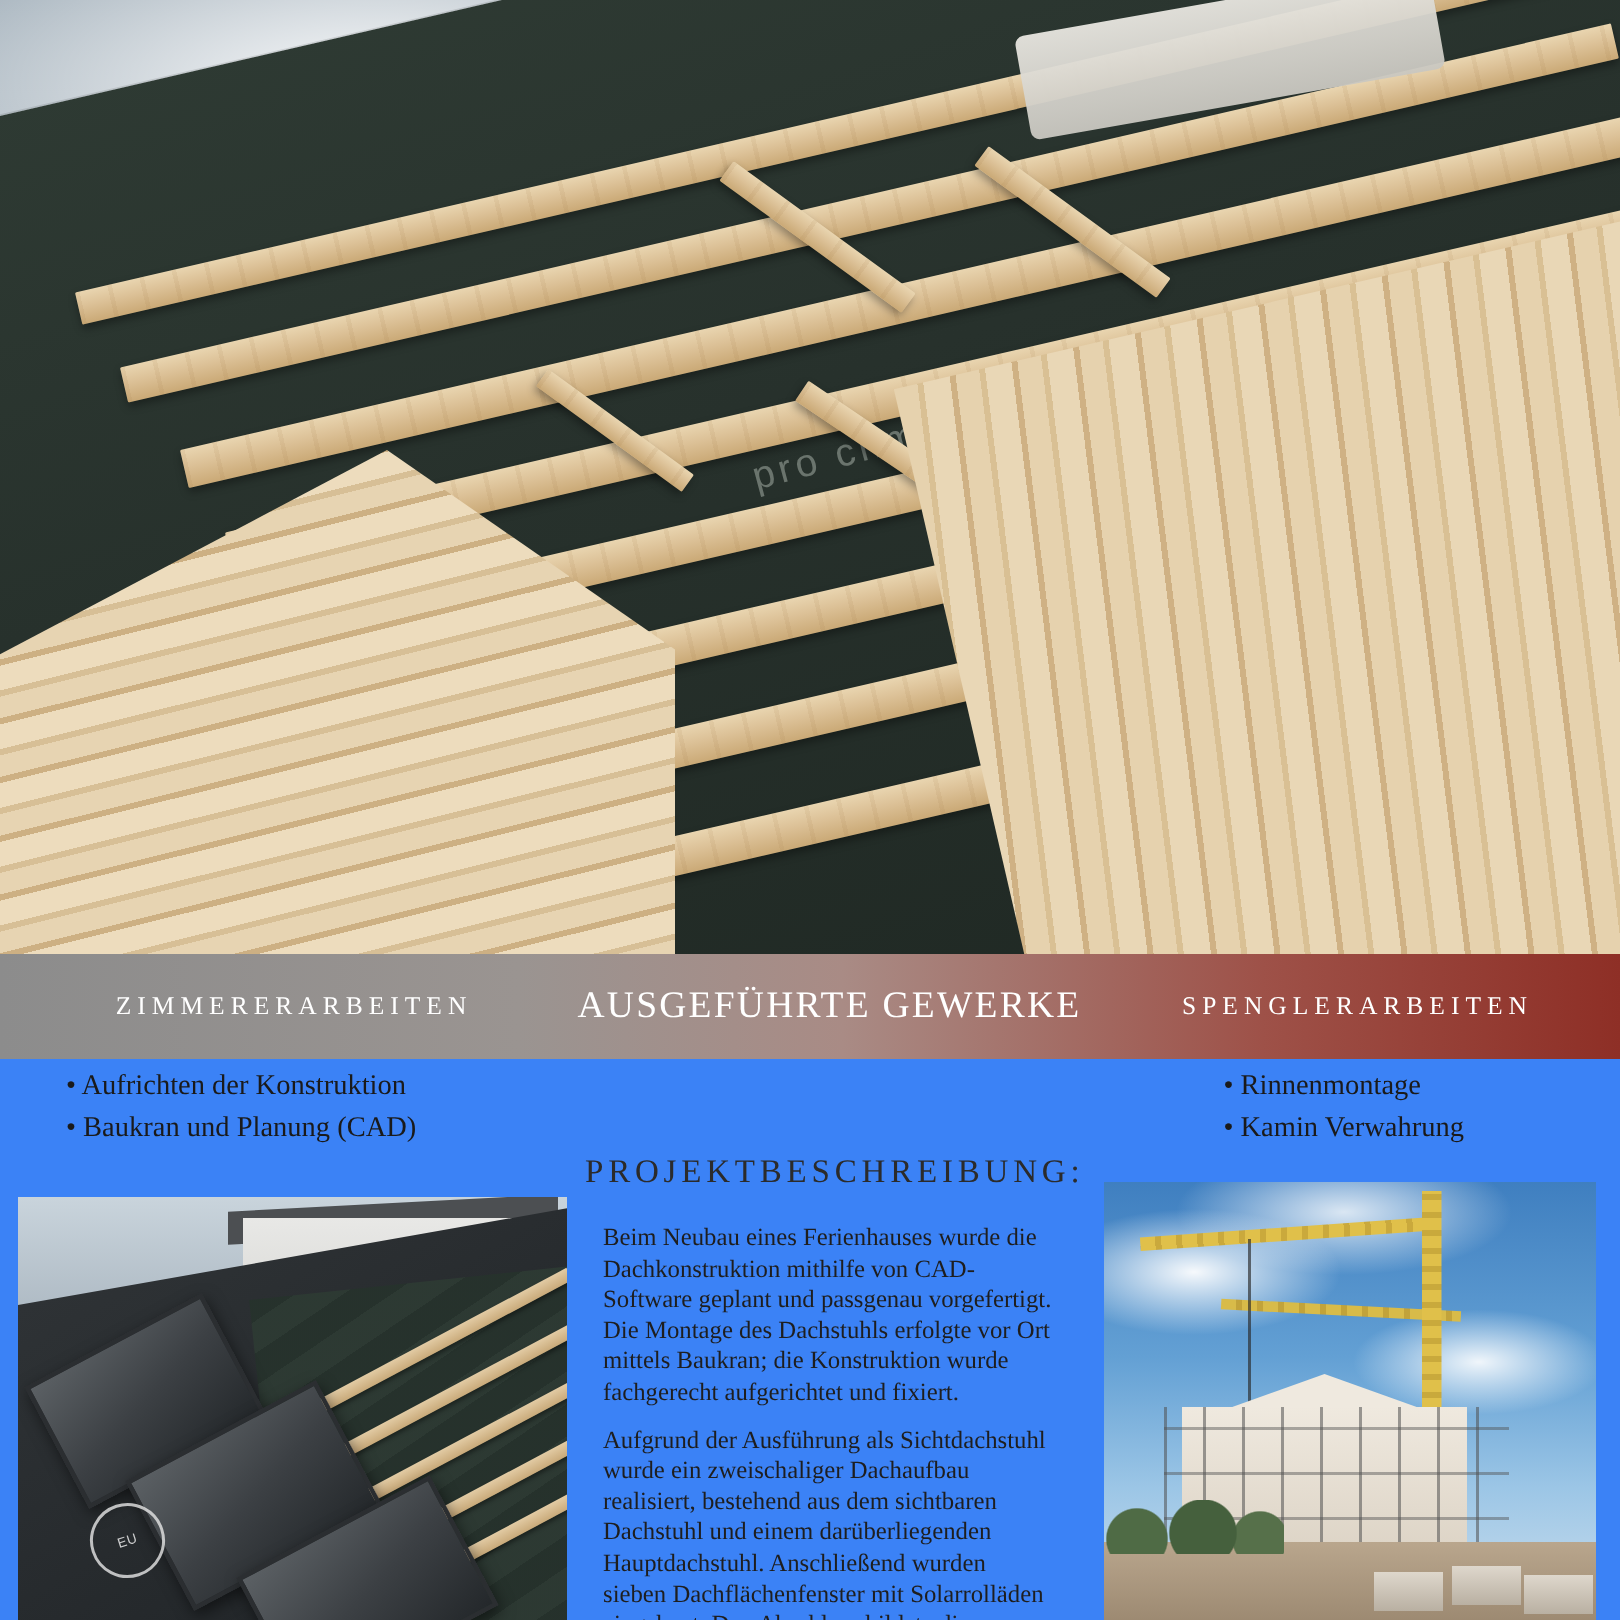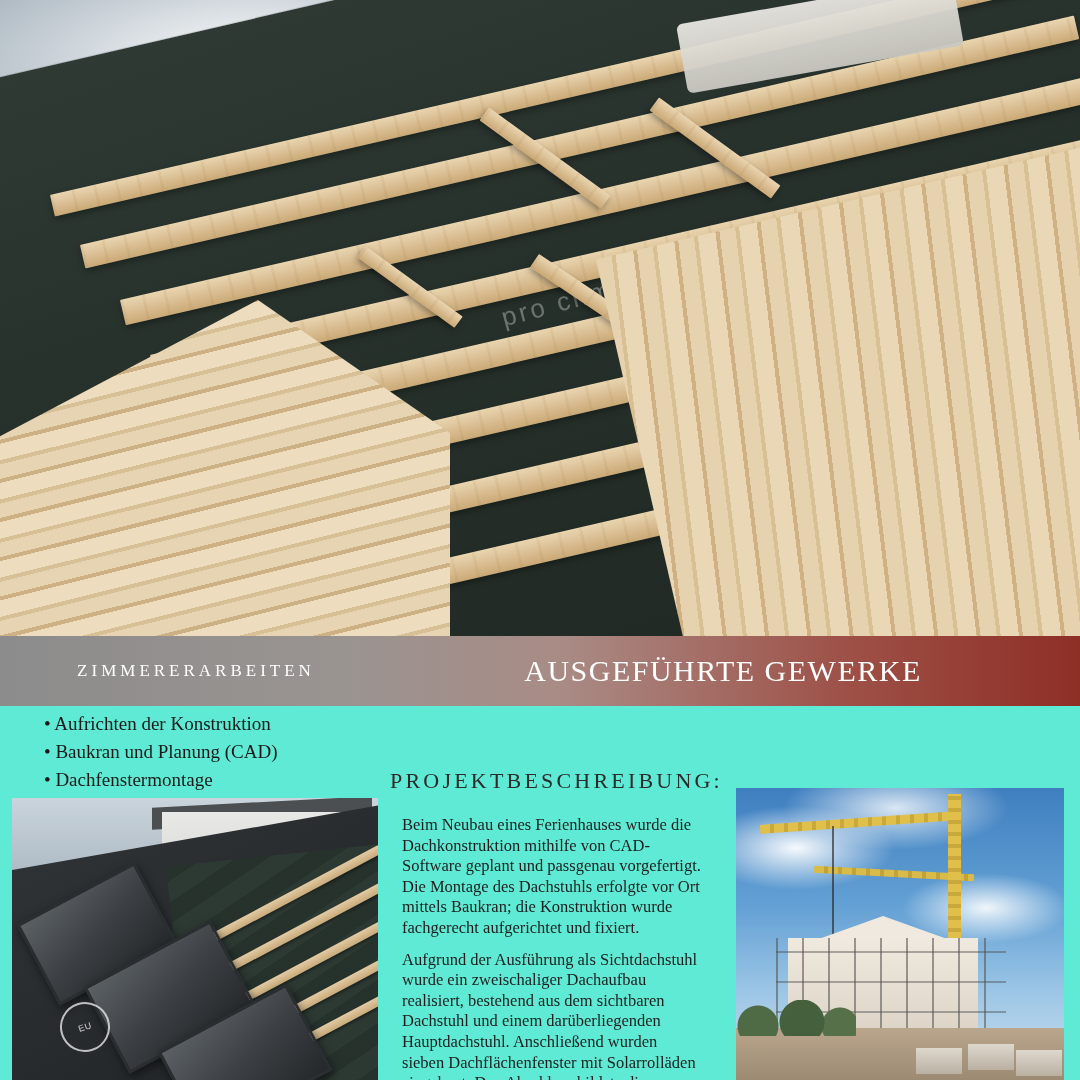--- a/index.html
+++ b/index.html
@@ -172,41 +172,41 @@
     width: 340px;
     text-align: center;
     font-size: 17px;
     letter-spacing: 4px;
     color: #ffffff;
     padding-left: 26px;
   }
   .band-center {
     flex: 1;
     text-align: center;
-    font-size: 30px;
+    font-size: 25px;
     letter-spacing: 1.5px;
     color: #ffffff;
   }
   .band-right {
     width: 330px;
     text-align: center;
     font-size: 17px;
     letter-spacing: 4px;
     color: #ffffff;
     padding-right: 10px;
   }
 
   
   .content {
     position: absolute;
     left: 0;
     top: 706px;
     width: 1080px;
     height: 374px;
-    background: #5eead4;
+    background: #3b82f6;
   }
 
   .list {
     position: absolute;
     list-style: none;
     margin: 0;
     padding: 0;
     font-size: 19px;
     line-height: 24px;
   }
@@ -415,30 +415,34 @@
     <div class="rafter" style="left:350px; top:280px; width:120px; height:14px; transform:rotate(36deg);"></div>
 
     <div class="planks-right"></div>
     <div class="planks-left"></div>
     <div class="ridge-bag"></div>
   </div>
 
   <div class="band">
     <div class="band-left">ZIMMERERARBEITEN</div>
     <div class="band-center">AUSGEFÜHRTE GEWERKE</div>
+    <div class="band-right">SPENGLERARBEITEN</div>
   </div>
 
   <div class="content">
 
     <ul class="list list-left">
       <li>• Aufrichten der Konstruktion</li>
       <li>• Baukran und Planung  (CAD)</li>
-      <li>• Dachfenstermontage</li>
     </ul>
 
+    <ul class="list list-right">
+      <li>• Rinnenmontage</li>
+      <li>• Kamin Verwahrung</li>
+    </ul>
 
     <div class="desc-title">PROJEKTBESCHREIBUNG:</div>
 
     <div class="desc-body">
       <p>Beim Neubau eines Ferienhauses wurde die Dachkonstruktion mithilfe von CAD-Software geplant und passgenau vorgefertigt. Die Montage des Dachstuhls erfolgte vor Ort mittels Baukran; die Konstruktion wurde fachgerecht aufgerichtet und fixiert.</p>
       <p>Aufgrund der Ausführung als Sichtdachstuhl wurde ein zweischaliger Dachaufbau realisiert, bestehend aus dem sichtbaren Dachstuhl und einem darüberliegenden Hauptdachstuhl. Anschließend wurden sieben Dachflächenfenster mit Solarrolläden eingebaut. Den Abschluss bildete die Dacheindeckung.</p>
     </div>
 
     <div class="photo-left">
       <div class="pl-sky"></div>

